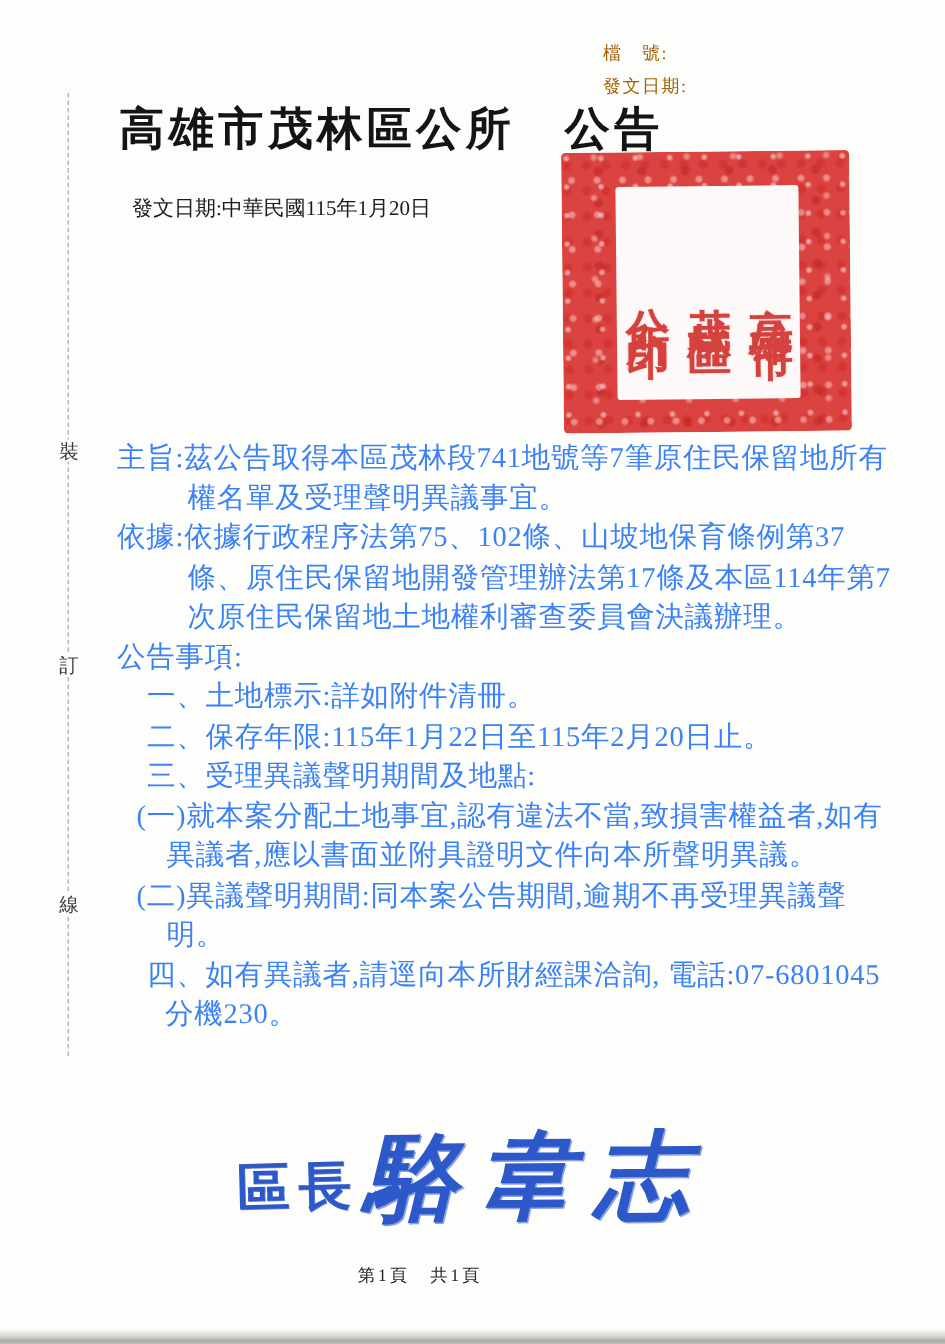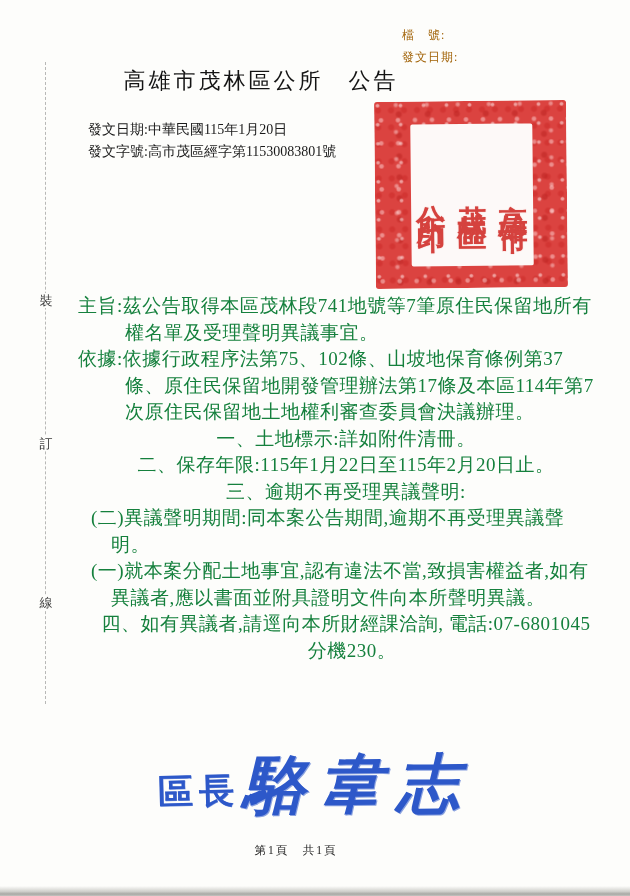--- a/index.html
+++ b/index.html
@@ -13,24 +13,24 @@
     overflow:hidden;
   }
   
   .file-block {
     position:absolute; left:402px; top:24px;
     font-size:12px; line-height:22px; letter-spacing:1px; color:#a16207;
   }
   .doc-title {
     position:absolute; left:0; top:66px; width:522px;
     text-align:center;
-    font-size:22px; font-weight:400; letter-spacing:3px; color:#141414;
+    font-size:30px; font-weight:700; letter-spacing:3px; color:#141414;
   }
   .meta-block {
-    position:absolute; left:88px; top:119px;
+    position:absolute; left:88px; top:129px;
     font-size:14px; line-height:22px; color:#1a1a1a;
   }
   
   .seal-outer {
     position:absolute; left:375px; top:101px; width:192px; height:187px;
     background-color:#db4340;
     background-image:
       radial-gradient(circle at 15% 20%, rgba(255,238,238,.55) 1px, transparent 2.5px),
       radial-gradient(circle at 70% 12%, rgba(255,225,225,.45) 1px, transparent 3px),
       radial-gradient(circle at 40% 80%, rgba(255,215,215,.5) 1.5px, transparent 3px),
@@ -61,26 +61,26 @@
   .binding-mark {
     position:absolute; left:38px; width:16px; text-align:center;
     font-size:13px; color:#3a3a3a; background:#fdfdfb; line-height:15px;
   }
   .mark-zhuang { top:293px; }
   .mark-ding   { top:436px; }
   .mark-xian   { top:595px; }
   
   .body-block {
     position:absolute; left:78px; top:293px; width:516px;
-    font-size:19px; line-height:26.5px; color:#15803d;
+    font-size:19px; line-height:26.5px; color:#3b82f6;
     letter-spacing:0.5px;
   }
   .para0   { padding-left:47px; text-indent:-47px; }
   .heading0{ padding-left:0; }
-  .item1   { padding-left:32px; text-indent:-12px;text-align:center; }
+  .item1   { padding-left:32px; text-indent:-12px; }
   .item2   { padding-left:33px; text-indent:-20px; }
   
   .signature {
     position:absolute; left:150px; top:742px; width:330px; height:95px;
     color:#2d58c9;
   }
   .sig-title {
     position:absolute; left:8px; top:26px;
     font-size:35px; font-weight:700; letter-spacing:6px;
     transform:rotate(-1.5deg);
@@ -88,64 +88,64 @@
   }
   .sig-name {
     position:absolute; left:92px; top:0;
     font-size:63px; font-weight:800; letter-spacing:14px;
     font-style:italic;
     transform:rotate(-0.5deg);
     text-shadow:1px 1px 0 rgba(45,88,201,.55);
   }
   
   .page-footer {
-    position:absolute; left:16px; top:843px; width:560px;
+    position:absolute; left:0; top:843px; width:560px;
     text-align:center; font-size:11.5px; letter-spacing:2px; color:#222;
   }
   .scan-edge-bottom {
     position:absolute; left:0; bottom:0; width:630px; height:10px;
     background:linear-gradient(180deg, rgba(253,253,251,0) 0%, #cfcfcb 55%, #a9a9a5 80%, #c4c4c0 100%);
   }
 </style>
 </head>
 <body>
 
 <div class="file-block">
   <div>檔　號:</div>
   <div>發文日期:</div>
 </div>
 
 <div class="doc-title">高雄市茂林區公所　公告</div>
 
 <div class="meta-block">
   <div>發文日期:中華民國115年1月20日</div>
-  <div>發文字號:高市茂區經字第11530083801號</div>
 </div>
 
 <div class="seal-outer">
   <div class="seal-inner">
     <div class="seal-col">高雄市</div>
     <div class="seal-col">茂林區</div>
     <div class="seal-col">公所印</div>
   </div>
 </div>
 
 <div class="binding-line"></div>
 <div class="binding-mark mark-zhuang">裝</div>
 <div class="binding-mark mark-ding">訂</div>
 <div class="binding-mark mark-xian">線</div>
 
 <div class="body-block">
   <div class="para0">主旨:茲公告取得本區茂林段741地號等7筆原住民保留地所有權名單及受理聲明異議事宜。</div>
   <div class="para0">依據:依據行政程序法第75、102條、山坡地保育條例第37條、原住民保留地開發管理辦法第17條及本區114年第7次原住民保留地土地權利審查委員會決議辦理。</div>
+  <div class="heading0">公告事項:</div>
   <div class="item1">一、土地標示:詳如附件清冊。</div>
   <div class="item1">二、保存年限:115年1月22日至115年2月20日止。</div>
-  <div class="item1">三、逾期不再受理異議聲明:</div>
+  <div class="item1">三、受理異議聲明期間及地點:</div>
+  <div class="item2">(一)就本案分配土地事宜,認有違法不當,致損害權益者,如有異議者,應以書面並附具證明文件向本所聲明異議。</div>
   <div class="item2">(二)異議聲明期間:同本案公告期間,逾期不再受理異議聲明。</div>
-  <div class="item2">(一)就本案分配土地事宜,認有違法不當,致損害權益者,如有異議者,應以書面並附具證明文件向本所聲明異議。</div>
   <div class="item1">四、如有異議者,請逕向本所財經課洽詢, 電話:07-6801045分機230。</div>
 </div>
 
 <div class="signature">
   <span class="sig-title">區長</span>
   <span class="sig-name">駱韋志</span>
 </div>
 
 <div class="page-footer">第1頁　共1頁</div>
 

